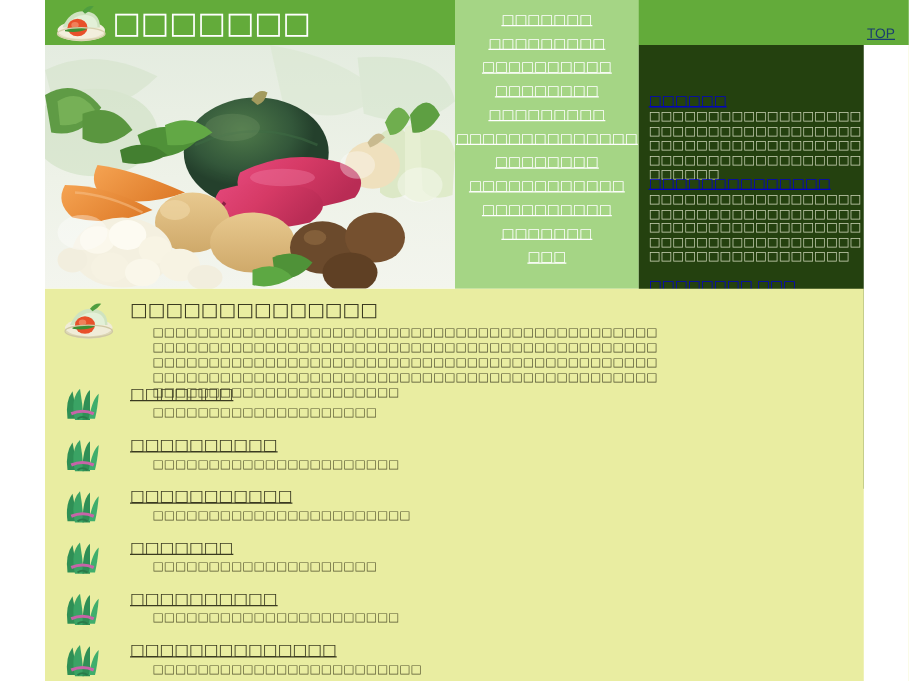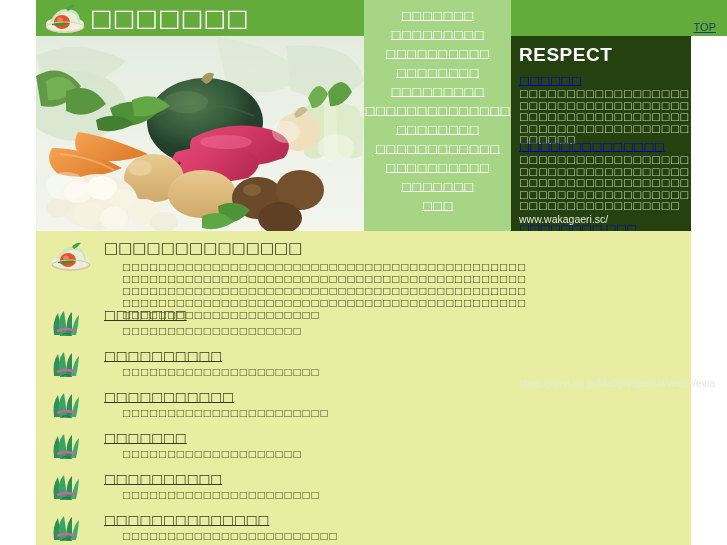--- a/index.html
+++ b/index.html
@@ -278,43 +278,40 @@
       <a class="nav-item tofu">□□□□□□□□□□□□□□</a>
       <a class="nav-item tofu">□□□□□□□□</a>
       <a class="nav-item tofu">□□□□□□□□□□□□</a>
       <a class="nav-item tofu">□□□□□□□□□□</a>
       <a class="nav-item tofu">□□□□□□□</a>
       <a class="nav-item tofu">□□□</a>
     </div>
   </div>
 
   <div class="respect">
-    <div class="respect-title">RESPECT</div>
 
     <div class="resp-block" style="top:38px;">
       <a class="resp-link tofu">□□□□□□</a>
       <div class="resp-desc tofu">□□□□□□□□□□□□□□□□□□□□□□□□□□□□□□□□□□□□□□□□□□□□□□□□□□□□□□□□□□□□□□□□□□□□□□□□□□□□□□</div>
     </div>
 
     <div class="resp-block" style="top:104px;">
       <a class="resp-link tofu">□□□□□□□□□□□□□□</a>
       <div class="resp-desc tofu">□□□□□□□□□□□□□□□□□□□□□□□□□□□□□□□□□□□□□□□□□□□□□□□□□□□□□□□□□□□□□□□□□□□□□□□□□□□□□□□□□□□□□□□□□</div>
-      <div class="resp-url">www.wakagaeri.sc/</div>
     </div>
 
     <div class="resp-block" style="top:186px;">
       <a class="resp-link tofu">□□□□□□□□ □□□</a>
       <div class="resp-desc tofu">□□□□□□□□□□□□□□□□□□□□□□□□□□□□□□□OPEN□□□□□□□□□□□□□□□□□□□□□□□□□□□□□□□□□□□□□□□□□□□□□□□□□□□□□□□□□□□□□</div>
       <div class="resp-url">www.psc-lounge.jp/</div>
     </div>
 
     <div class="resp-block" style="top:268px;">
       <a class="resp-link tofu">□□□□ □□</a>
       <div class="resp-desc tofu">□□□□□□□□□□□□□□□□□□□□□□□□□□□□□□□□□□□□□□□□□□□□□□□□□□□□□□□□□□□□□□□□□□□□□□□□□□□□□□□□□□□□□□□□□□</div>
-      <div class="resp-url" style="position:relative;z-index:5;">shop.gnavi.co.jp/Mallgn/special/water/evia</div>
     </div>
   </div>
 
   <div class="main">
 
     <div class="feature">
       <div class="feature-icon">
         <svg width="42" height="34" viewBox="0 0 42 34">
           <ellipse cx="21" cy="25" rx="19" ry="7" fill="#ded8b8"></ellipse>
           <ellipse cx="21" cy="23" rx="19" ry="7" fill="#f0ecd8"></ellipse>

